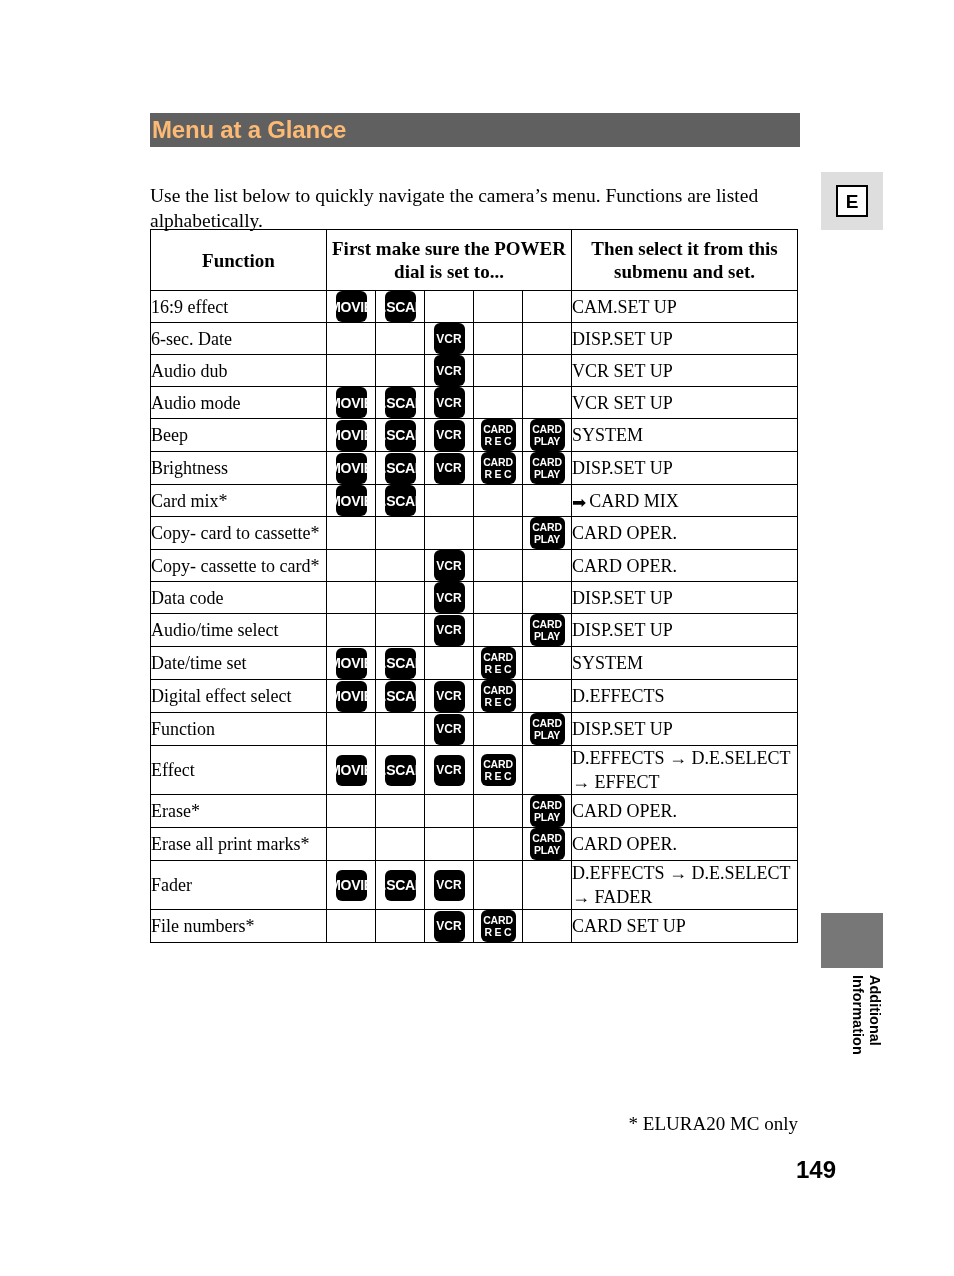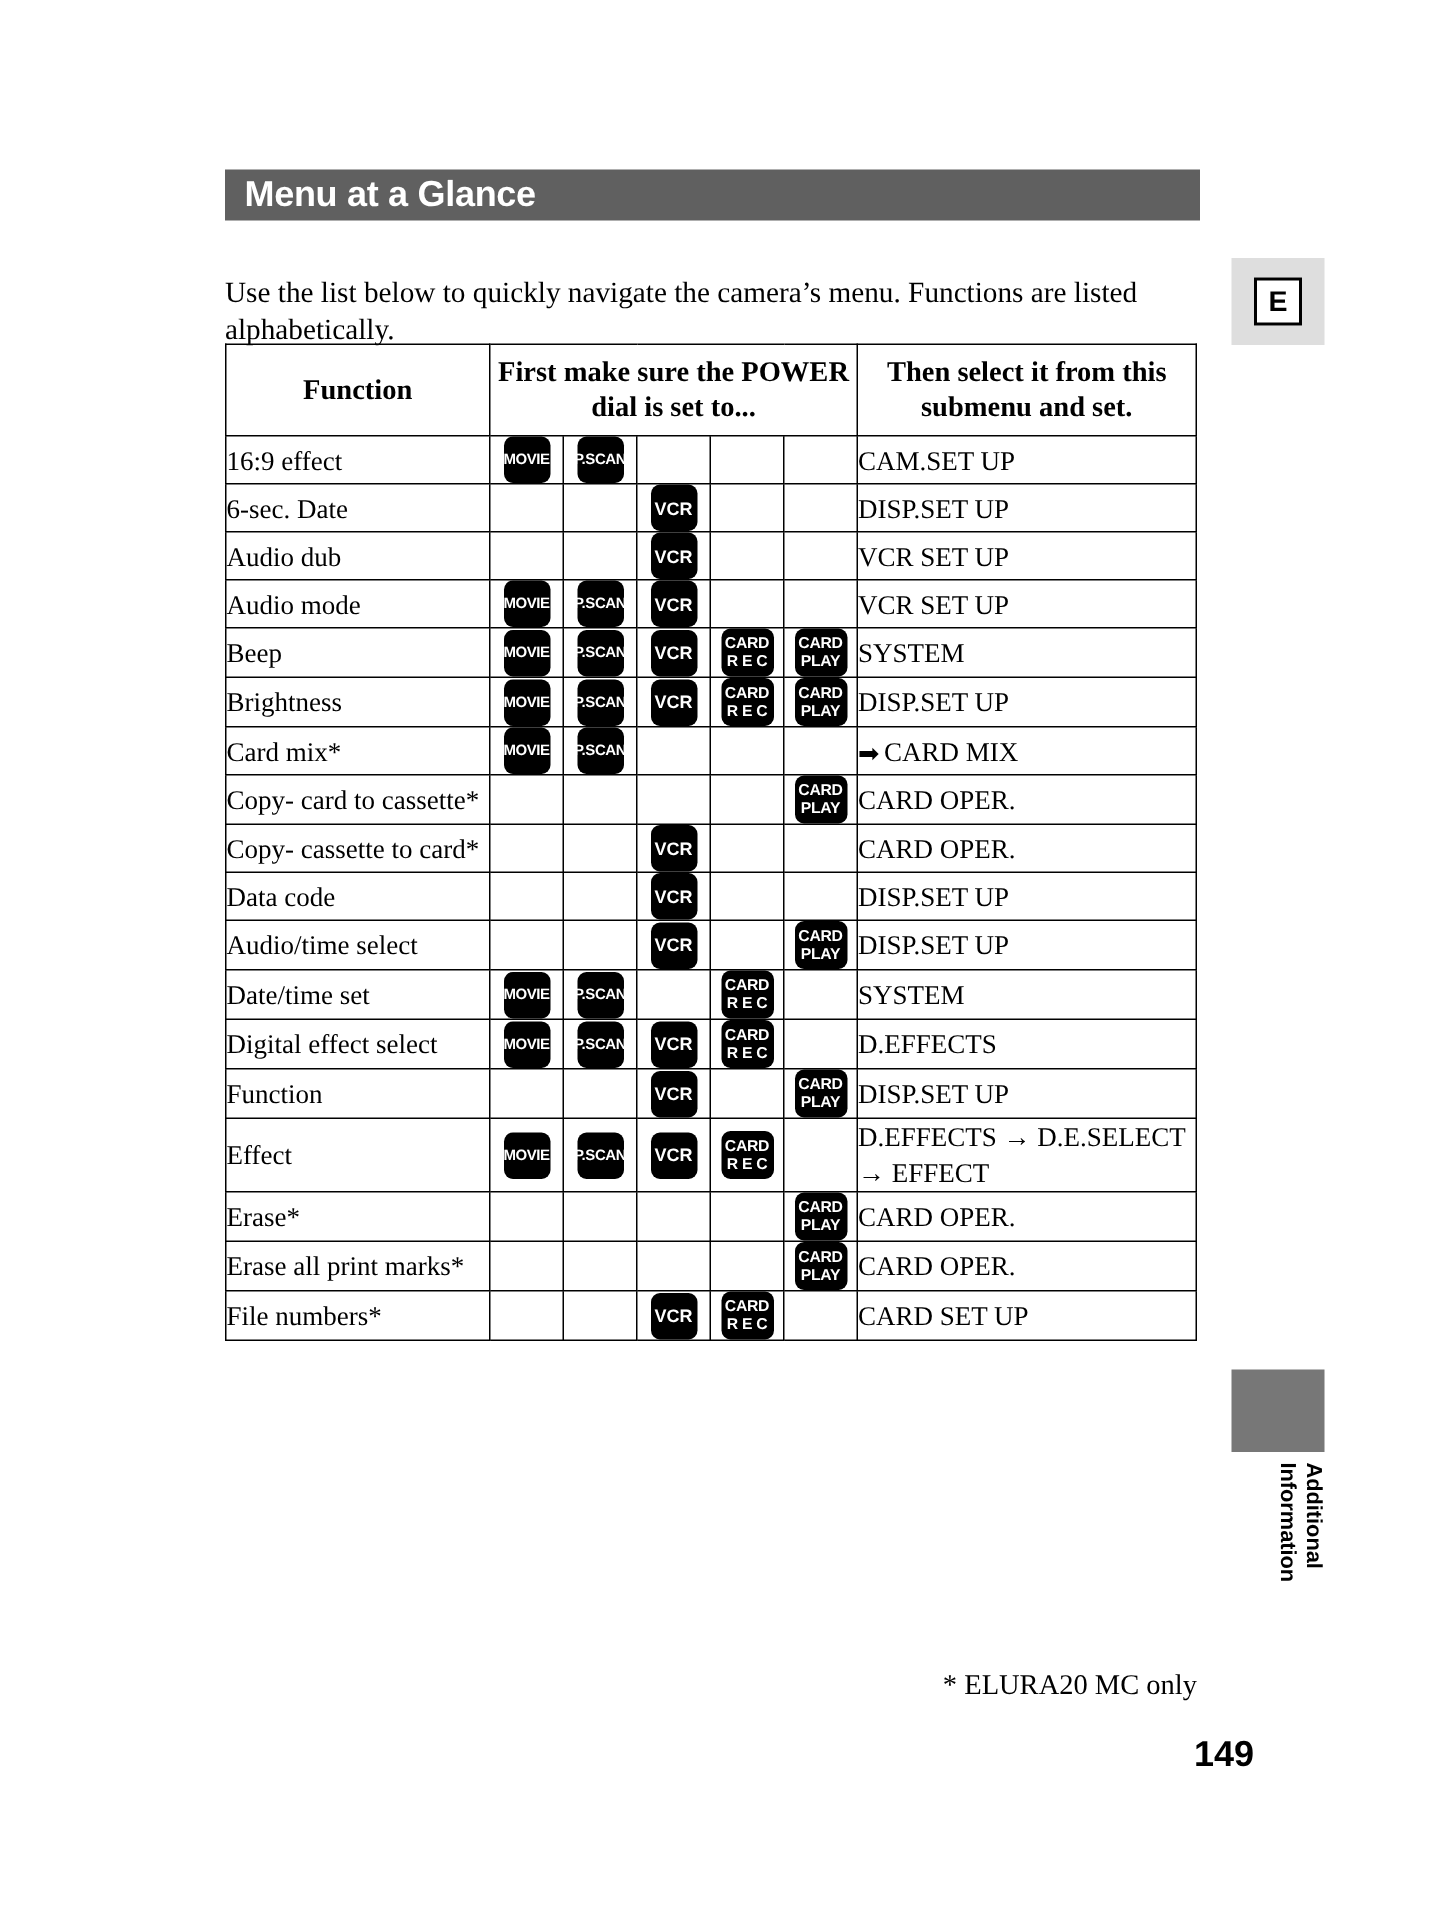--- a/index.html
+++ b/index.html
@@ -24,22 +24,22 @@
     width: 650px;
     height: 34px;
     background: #606060;
     display: flex;
     align-items: center;
   }
   #title-bar .title-text {
     font-family: "Liberation Sans", sans-serif;
     font-weight: bold;
     font-size: 24px;
-    color: #ffffff;
-    padding-left: 13px;
+    color: #fdba74;
+    padding-left: 2px;
     letter-spacing: -0.2px;
   }
 
   
   #intro {
     position: absolute;
     left: 150px;
     top: 163px;
     width: 640px;
     font-size: 19.5px;
@@ -160,21 +160,21 @@
     font-family: "Liberation Sans", sans-serif;
     font-weight: bold;
     vertical-align: middle;
   }
   .mode-icon.one-line {
     width: 31px;
     height: 31px;
     font-size: 9.5px;
     letter-spacing: -0.3px;
   }
-  .mode-icon.one-line.wide-label { font-size: 10px; }
+  .mode-icon.one-line.wide-label { font-size: 14px; }
   .mode-icon.one-line.vcr { font-size: 12px; letter-spacing: 0px; }
   .mode-icon.two-line {
     width: 35px;
     height: 32px;
     font-size: 10.5px;
     line-height: 12px;
     letter-spacing: -0.2px;
   }
   .mode-icon .ln { display: block; }
 
@@ -481,20 +481,35 @@
         <td class="icon-cell"></td>
         <td class="icon-cell"></td>
         <td class="icon-cell"></td>
         <td class="icon-cell"><span class="mode-icon two-line">
             <span class="ln">CARD</span>
             <span class="ln">PLAY</span>
           </span></td>
         <td class="sub-cell">CARD OPER.</td>
       </tr>
       <tr>
+        <td class="func-cell">Fader</td>
+        <td class="icon-cell"><span class="mode-icon one-line wide-label">
+            <span class="ln">MOVIE</span>
+          </span></td>
+        <td class="icon-cell"><span class="mode-icon one-line wide-label">
+            <span class="ln">P.SCAN</span>
+          </span></td>
+        <td class="icon-cell"><span class="mode-icon one-line vcr">
+            <span class="ln">VCR</span>
+          </span></td>
+        <td class="icon-cell"></td>
+        <td class="icon-cell"></td>
+        <td class="sub-cell">D.EFFECTS → D.E.SELECT → FADER</td>
+      </tr>
+      <tr>
         <td class="func-cell">File numbers*</td>
         <td class="icon-cell"></td>
         <td class="icon-cell"></td>
         <td class="icon-cell"><span class="mode-icon one-line vcr">
             <span class="ln">VCR</span>
           </span></td>
         <td class="icon-cell"><span class="mode-icon two-line">
             <span class="ln">CARD</span>
             <span class="ln">R E C</span>
           </span></td>

